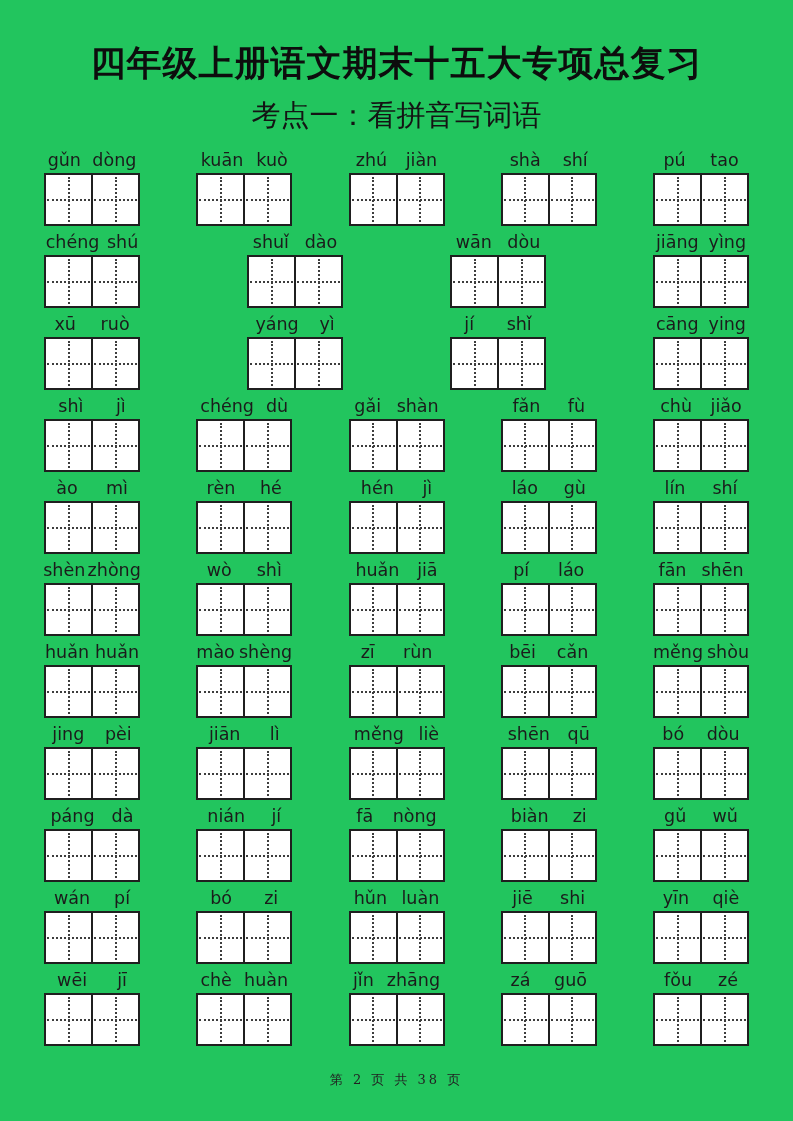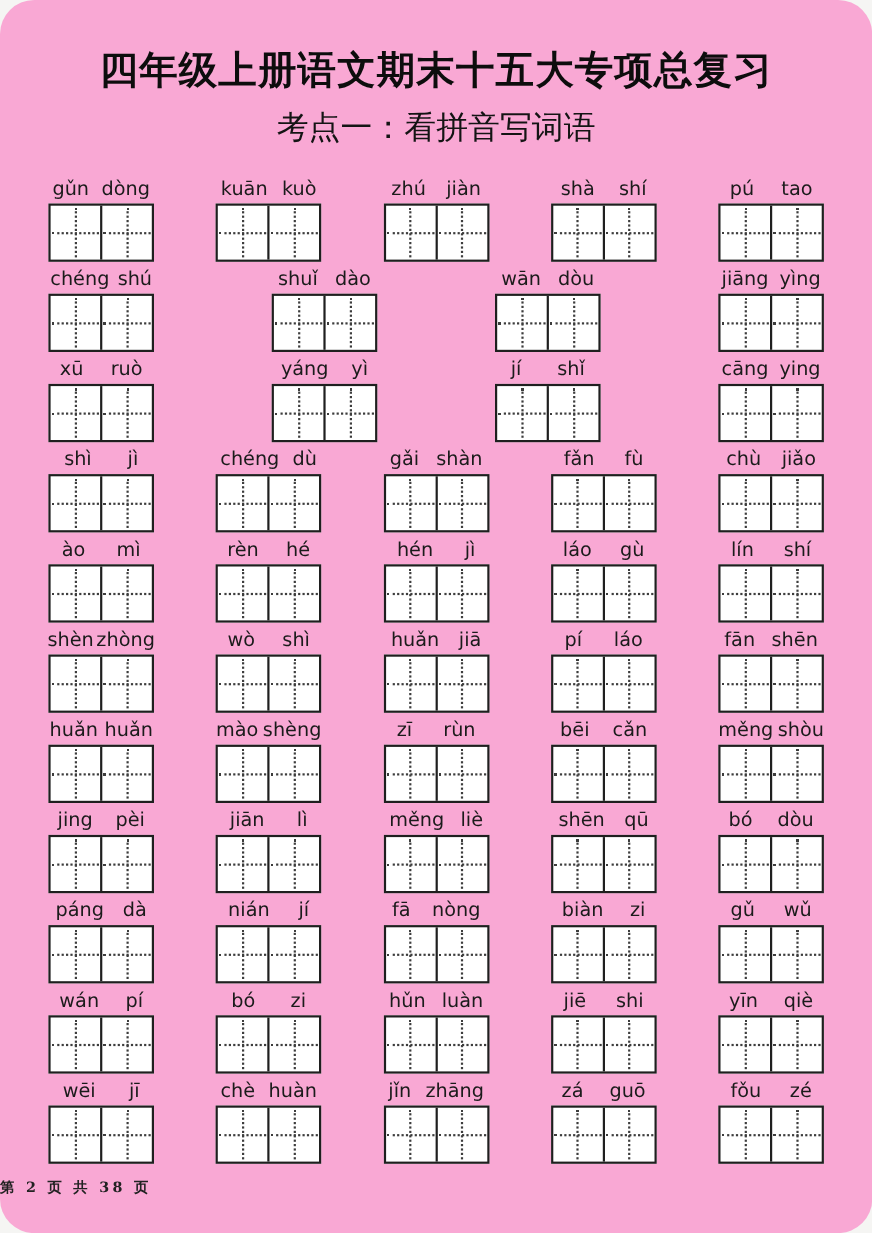--- a/index.html
+++ b/index.html
@@ -4,45 +4,44 @@
 <style>
   html, body { margin: 0; padding: 0; }
   body {
     width: 793px; height: 1121px;
     background: #f5f5f3;
     font-family: "DejaVu Sans", sans-serif;
     color: #141414;
   }
   .page {
     width: 793px; height: 1121px;
-    background: #f9a8d4;
+    background: #22c55e;
     position: relative;
     box-sizing: border-box;
     padding-top: 40px;
     overflow: hidden;
-    border-radius: 31px;
   }
   .title {
     text-align: center;
     font-size: 35px;
     font-weight: 900;
     letter-spacing: 1px;
     font-family: "DejaVu Sans", sans-serif;
     color: #0d0d0d;
   }
   .subtitle {
     text-align: center;
     font-size: 29px;
     font-weight: 400;
     font-family: "DejaVu Serif", serif;
     margin-top: 9px;
     color: #141414;
   }
   .grid {
-    margin: 25px 42px 0 42px;
+    margin: 13px 42px 0 42px;
   }
   .row {
     display: flex;
     justify-content: space-between;
     margin-bottom: 5px;
   }
   .word {
     display: flex;
     flex-direction: column;
     align-items: center;
@@ -79,26 +78,25 @@
     content: "";
     position: absolute;
     top: 50%; left: 1px; right: 1px;
     margin-top: -1px;
     border-top: 2px dotted #3d3d3d;
   }
   .footer {
     position: absolute;
     left: 0; right: 0;
     bottom: 32px;
-    text-align: left;
+    text-align: center;
     font-size: 13px;
     letter-spacing: 3px;
     font-family: "DejaVu Serif", serif;
     color: #222;
-    font-weight: bold;
   }
 </style>
 </head>
 <body>
 
 <div class="page">
   <div class="title">四年级上册语文期末十五大专项总复习</div>
   <div class="subtitle">考点一：看拼音写词语</div>
   <div class="grid">
       <div class="row">

